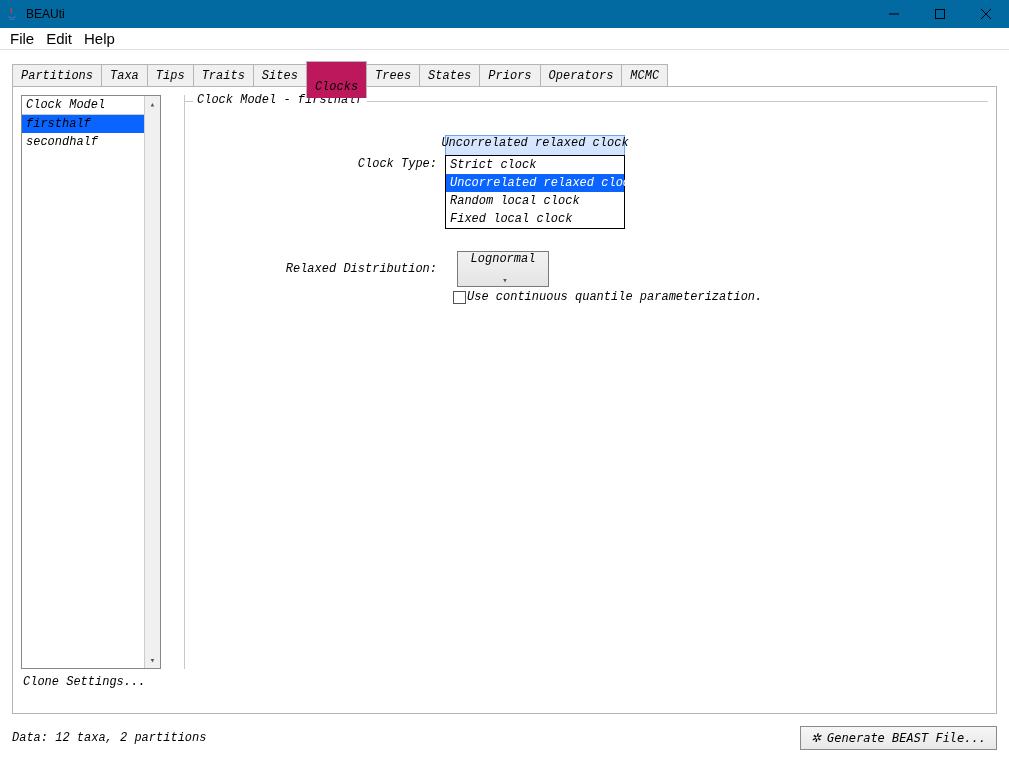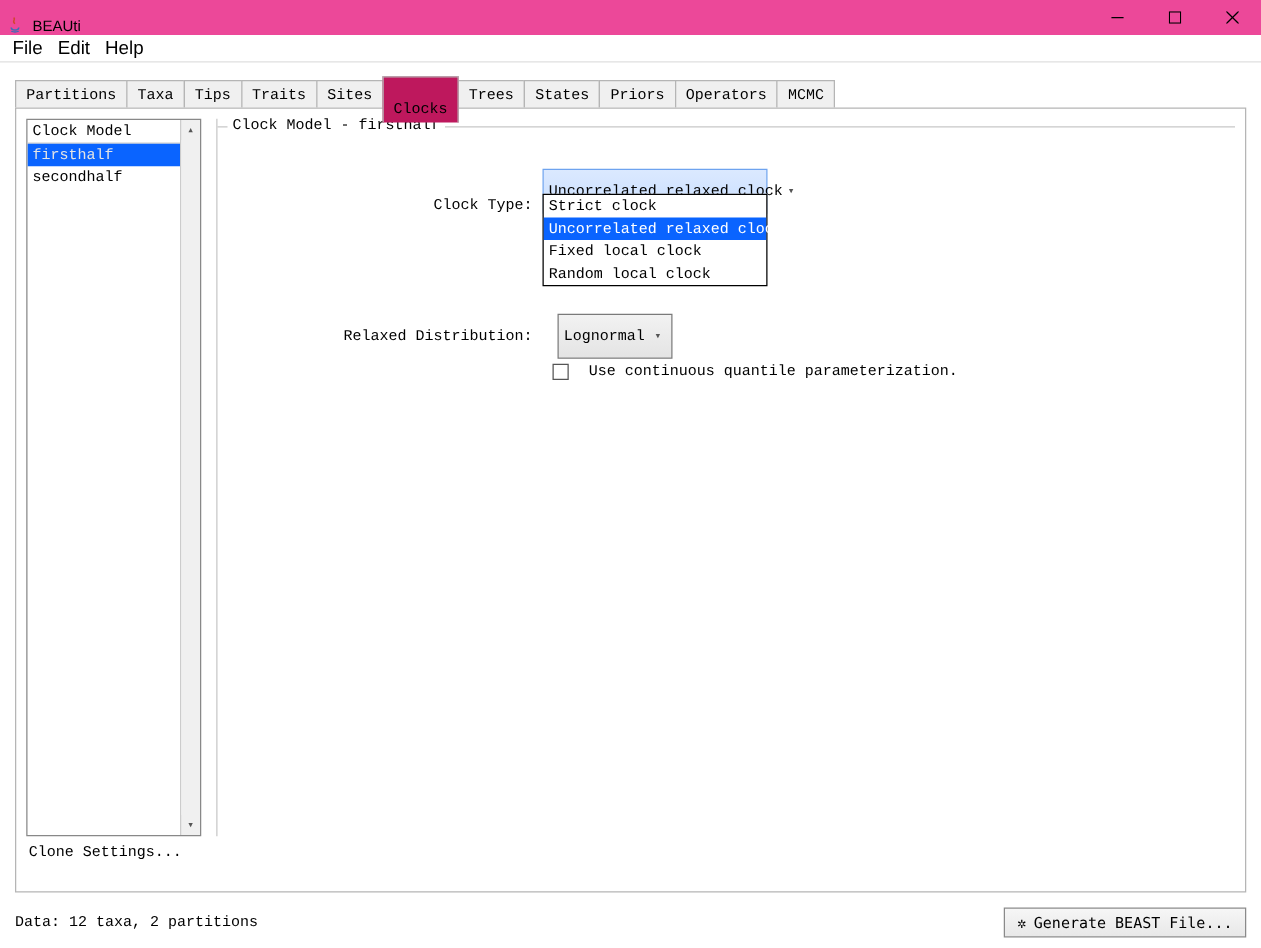--- a/index.html
+++ b/index.html
@@ -10,23 +10,23 @@
     background: #fff;
     color: #000;
     width: 1009px;
     height: 758px;
     overflow: hidden;
     position: relative;
   }
   .titlebar {
     height: 28px;
     display: flex;
-    align-items: flex-end;
+    align-items: center;
     padding: 0 4px;
-    background: #ec4899;
+    background: #0369a1;
   }
   .titlebar .java-icon {
     width: 16px; height: 16px;
     margin-right: 6px;
     display: inline-flex; align-items: center; justify-content: center;
   }
   .titlebar .title-text { font-family: Arial, sans-serif; font-size: 12px; }
   .win-controls {
     position: absolute;
     top: 0; right: 0;
@@ -44,20 +44,21 @@
     padding: 0 4px;
     font-family: Arial, sans-serif;
     font-size: 15px;
     border-bottom: 1px solid #e0e0e0;
   }
   .menubar .menu-item { padding: 2px 6px; }
   .content {
     padding: 12px 12px 8px 12px;
     position: relative;
     height: calc(758px - 28px - 22px);
+    font-style: italic;
   }
   .tabs {
     display: flex;
     align-items: flex-end;
     height: 24px;
     position: relative;
   }
   .tab {
     padding: 4px 8px 4px 8px;
     border: 1px solid #b5b5b5;
@@ -103,21 +104,21 @@
   .list-header {
     padding: 2px 4px;
     border-bottom: 1px solid #ccc;
   }
   .list-row {
     padding: 2px 4px;
     white-space: nowrap;
   }
   .list-row.selected {
     background: #0a64ff;
-    color: #e5e5e5;
+    color: #000000;
   }
   .vscroll {
     width: 16px;
     background: #f0f0f0;
     border-left: 1px solid #ccc;
     position: relative;
   }
   .vscroll .arrow {
     width: 100%; height: 16px;
     display: flex; align-items: center; justify-content: center;
@@ -134,21 +135,21 @@
   }
   
   .right-col {
     flex: 1;
     position: relative;
   }
   .fieldset {
     position: relative;
     height: 574px;
     border-left: 1px solid #c8c8c8;
-    margin-left: 4px;
+    margin-left: 15px;
   }
   .fieldset-border-top {
     position: absolute;
     top: 6px;
     left: 0;
     right: 0;
     border-top: 1px solid #c8c8c8;
   }
   .fieldset-legend {
     position: absolute;
@@ -175,20 +176,21 @@
   .row-distribution { margin-top: 18px; margin-bottom: 22px; }
   .form-label-dist { width: 250px; text-align: right; padding-right: 8px; }
   
   .dropdown {
     border: 1px solid #7a7a7a;
     height: 36px;
     display: inline-flex;
     align-items: center;
     padding: 0 4px;
     position: relative;
+    flex-direction: column;
   }
   .dropdown .dd-text { flex: 1; white-space: nowrap; }
   .dropdown .dd-arrow {
     width: 14px;
     display: flex;
     align-items: center;
     justify-content: center;
     font-size: 9px;
     color: #555;
     margin-left: 4px;
@@ -228,21 +230,21 @@
     white-space: pre;
     line-height: 17px;
   }
   
   .chk-row {
     position: absolute;
     top: 195px;
     left: 268px;
     display: flex;
     align-items: center;
-    gap: 16px;
+    gap: 1px;
   }
   .chk-box {
     width: 13px; height: 13px;
     border: 1px solid #555;
     background: #fff;
   }
   
   .statusbar {
     position: absolute;
     left: 12px; right: 12px; bottom: 8px;
@@ -344,22 +346,22 @@
 
           <div class="form-row" style="margin-bottom:0;align-items:flex-end;">
             <div class="form-label">Clock Type:</div>
             <div class="dropdown dd-clock">
               <span class="dd-text">Uncorrelated relaxed clock</span>
               <span class="dd-arrow">▾</span>
 
               <div class="dd-list">
                 <div class="dd-option">Strict clock</div>
                 <div class="dd-option hl">Uncorrelated relaxed clock</div>
+                <div class="dd-option">Random local clock</div>
                 <div class="dd-option">Fixed local clock</div>
-                <div class="dd-option">Random local clock</div>
               </div>
             </div>
           </div>
 
 
           <div class="form-row row-distribution" style="margin-top:80px; margin-bottom:0;gap:12px;">
             <div class="form-label-dist">Relaxed Distribution:</div>
             <div class="dropdown dd-relax">
               <span class="dd-text">Lognormal</span>
               <span class="dd-arrow">▾</span>

